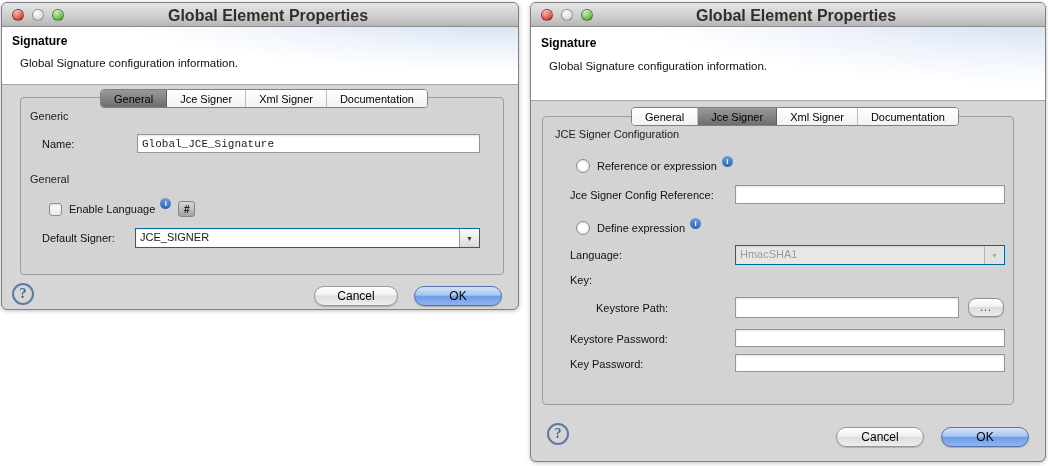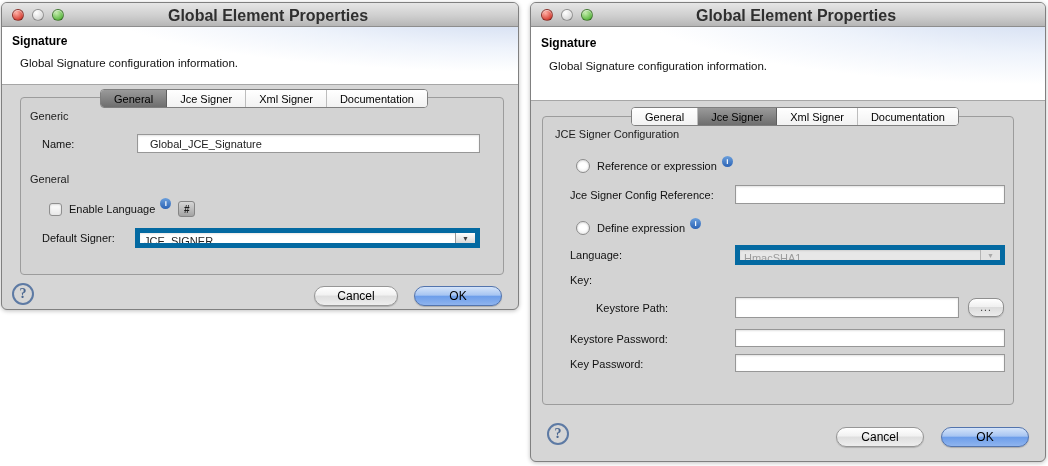--- a/index.html
+++ b/index.html
@@ -36,25 +36,25 @@
   .tab:last-child { border-right:none; }
   .tab.active { background:linear-gradient(#9a9a9a,#6e6e6e); border-right-color:#5f5f5f; }
 
   .panel { position:absolute; background:#d3d3d3; border:1px solid #9c9c9c; border-radius:4px; z-index:1; }
   .groupbox { position:absolute; background:#d3d3d3; border:1px solid #aeaeae; border-radius:8px;
               box-shadow: inset 0 1px 0 rgba(255,255,255,.45); }
   .grouplabel { position:absolute; font-size:11px; color:#1c1c1c; z-index:2; }
   .fieldlabel { position:absolute; font-size:11px; color:#111; }
 
   input.tf { position:absolute; height:19px; border:1px solid #979797; background:#fff;
-             font-family:Liberation Sans, sans-serif; font-size:11px; padding:0 12px; color:#222;
+             font-family:Liberation Mono, monospace; font-size:11px; padding:0 4px; color:#222;
              box-shadow: inset 0 1px 2px rgba(0,0,0,.12); }
   input.tf.gray-text { color:#8f8f8f; }
 
-  .combo { position:absolute; height:20px; border:5px solid #0369a1; background:#fff; display:flex;
+  .combo { position:absolute; height:20px; border:1px solid #0369a1; background:#fff; display:flex;
            box-shadow: inset 0 1px 2px rgba(0,0,0,.10); }
   .combo-text { flex:1; font-size:11px; padding:2px 4px; color:#222; white-space:nowrap; overflow:hidden; }
   .combo-btn { width:20px; border-left:1px solid #979797; background:linear-gradient(#fdfdfd,#d9d9d9);
                display:flex; align-items:center; justify-content:center; font-size:7px; color:#3f3f3f; }
   .combo.disabled { background:#e7e7e7; }
   .combo.disabled .combo-text { color:#9b9b9b; }
   .combo.disabled .combo-btn { background:#e2e2e2; color:#a8a8a8; border-left-color:#b3b3b3; }
 
   .chk { width:13px; height:13px; border:1px solid #8f8f8f; border-radius:3px;
          background:linear-gradient(#ffffff,#e9e9e9); box-shadow: inset 0 1px 2px rgba(0,0,0,.15); }

